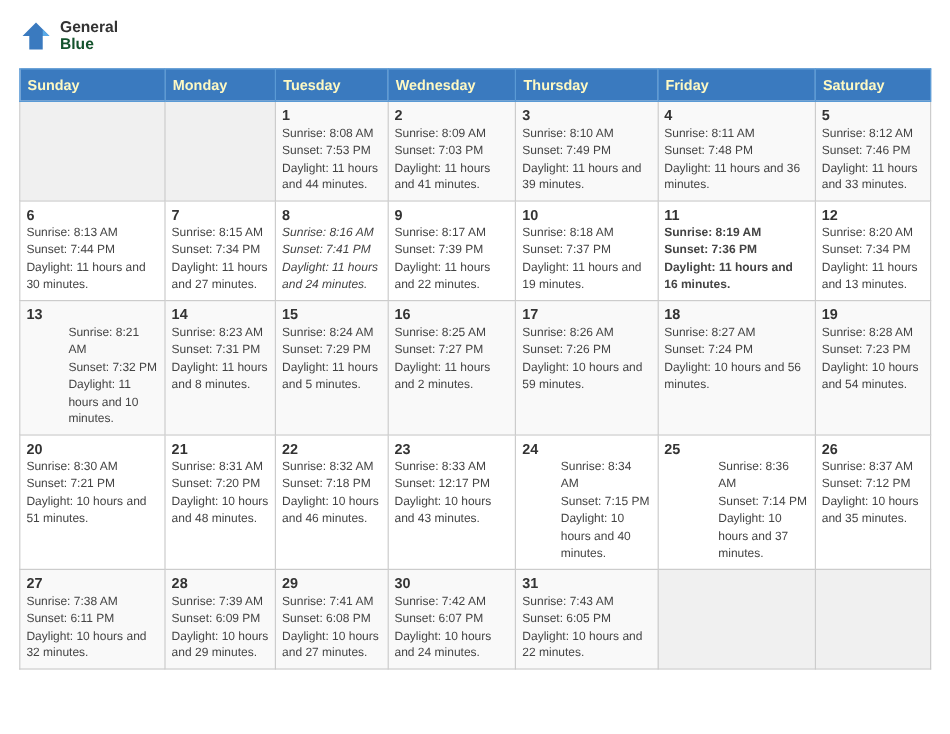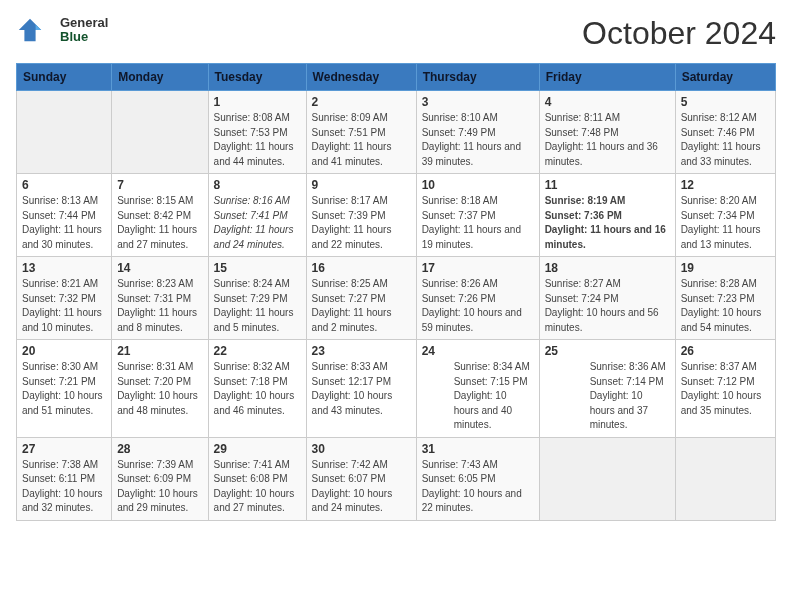--- a/index.html
+++ b/index.html
@@ -12,21 +12,21 @@
     }
     .header {
       display: flex;
       justify-content: space-between;
       align-items: flex-start;
       margin-bottom: 12px;
     }
     .logo {
       display: flex;
       align-items: center;
-      gap: 16px;
+      gap: 6px;
     }
     .logo-text {
       display: flex;
       flex-direction: column;
       font-size: 13px;
       font-weight: bold;
       line-height: 1.1;
     }
     .logo-text span:first-child { color: #333; }
     .logo-text span:last-child { color: #14532d; }
@@ -48,21 +48,21 @@
       font-weight: normal;
       color: #555;
     }
     table {
       width: 100%;
       border-collapse: collapse;
       font-size: 11px;
     }
     thead tr th {
       background-color: #3a7abf;
-      color: #0f172a;
+      color: #fef9c3;
       text-align: left;
       padding: 6px 6px;
       font-size: 12px;
       font-weight: bold;
       border: 1px solid #5a9ad5;
     }
     tbody tr td {
       border: 1px solid #ccc;
       vertical-align: top;
       padding: 4px 5px;
@@ -100,21 +100,20 @@
     <svg class="logo-icon" viewBox="0 0 40 40">
       <polygon points="20,4 36,20 28,20 28,36 12,36 12,20 4,20" fill="#3a7abf"></polygon>
       <polygon points="28,12 36,20 28,20" fill="#5aaae8"></polygon>
     </svg>
     <div class="logo-text">
       <span>General</span>
       <span>Blue</span>
     </div>
   </div>
   <div class="title-block">
-    <h1>October 2024</h1>
   </div>
 </div>
 
 <table>
   <thead>
     <tr>
     <th>Sunday</th>
         <th>Monday</th>
         <th>Tuesday</th>
         <th>Wednesday</th>
@@ -129,21 +128,21 @@
         <td class="empty-cell"></td>
         <td>
           <span class="day-number">1</span>
           <div class="day-info" style="white-space: pre-line;">Sunrise: 8:08 AM
 Sunset: 7:53 PM
 Daylight: 11 hours and 44 minutes.</div>
         </td>
         <td>
           <span class="day-number">2</span>
           <div class="day-info" style="white-space: pre-line;">Sunrise: 8:09 AM
-Sunset: 7:51 PM
+Sunset: 7:03 PM
 Daylight: 11 hours and 41 minutes.</div>
         </td>
         <td>
           <span class="day-number">3</span>
           <div class="day-info" style="white-space: pre-line;">Sunrise: 8:10 AM
 Sunset: 7:49 PM
 Daylight: 11 hours and 39 minutes.</div>
         </td>
         <td>
           <span class="day-number">4</span>
@@ -161,21 +160,21 @@
       <tr>
         <td>
           <span class="day-number">6</span>
           <div class="day-info" style="white-space: pre-line;">Sunrise: 8:13 AM
 Sunset: 7:44 PM
 Daylight: 11 hours and 30 minutes.</div>
         </td>
         <td>
           <span class="day-number">7</span>
           <div class="day-info" style="white-space: pre-line;">Sunrise: 8:15 AM
-Sunset: 8:42 PM
+Sunset: 7:34 PM
 Daylight: 11 hours and 27 minutes.</div>
         </td>
         <td>
           <span class="day-number">8</span>
           <div class="day-info" style="white-space: pre-line; font-style: italic;">Sunrise: 8:16 AM
 Sunset: 7:41 PM
 Daylight: 11 hours and 24 minutes.</div>
         </td>
         <td>
           <span class="day-number">9</span>
@@ -198,21 +197,21 @@
         <td>
           <span class="day-number">12</span>
           <div class="day-info" style="white-space: pre-line;">Sunrise: 8:20 AM
 Sunset: 7:34 PM
 Daylight: 11 hours and 13 minutes.</div>
         </td>
       </tr>
       <tr>
         <td>
           <span class="day-number">13</span>
-          <div class="day-info" style="white-space: pre-line;">Sunrise: 8:21 AM
+          <div class="day-info" style="white-space: pre-line; margin-left: 35px;">Sunrise: 8:21 AM
 Sunset: 7:32 PM
 Daylight: 11 hours and 10 minutes.</div>
         </td>
         <td>
           <span class="day-number">14</span>
           <div class="day-info" style="white-space: pre-line;">Sunrise: 8:23 AM
 Sunset: 7:31 PM
 Daylight: 11 hours and 8 minutes.</div>
         </td>
         <td>

